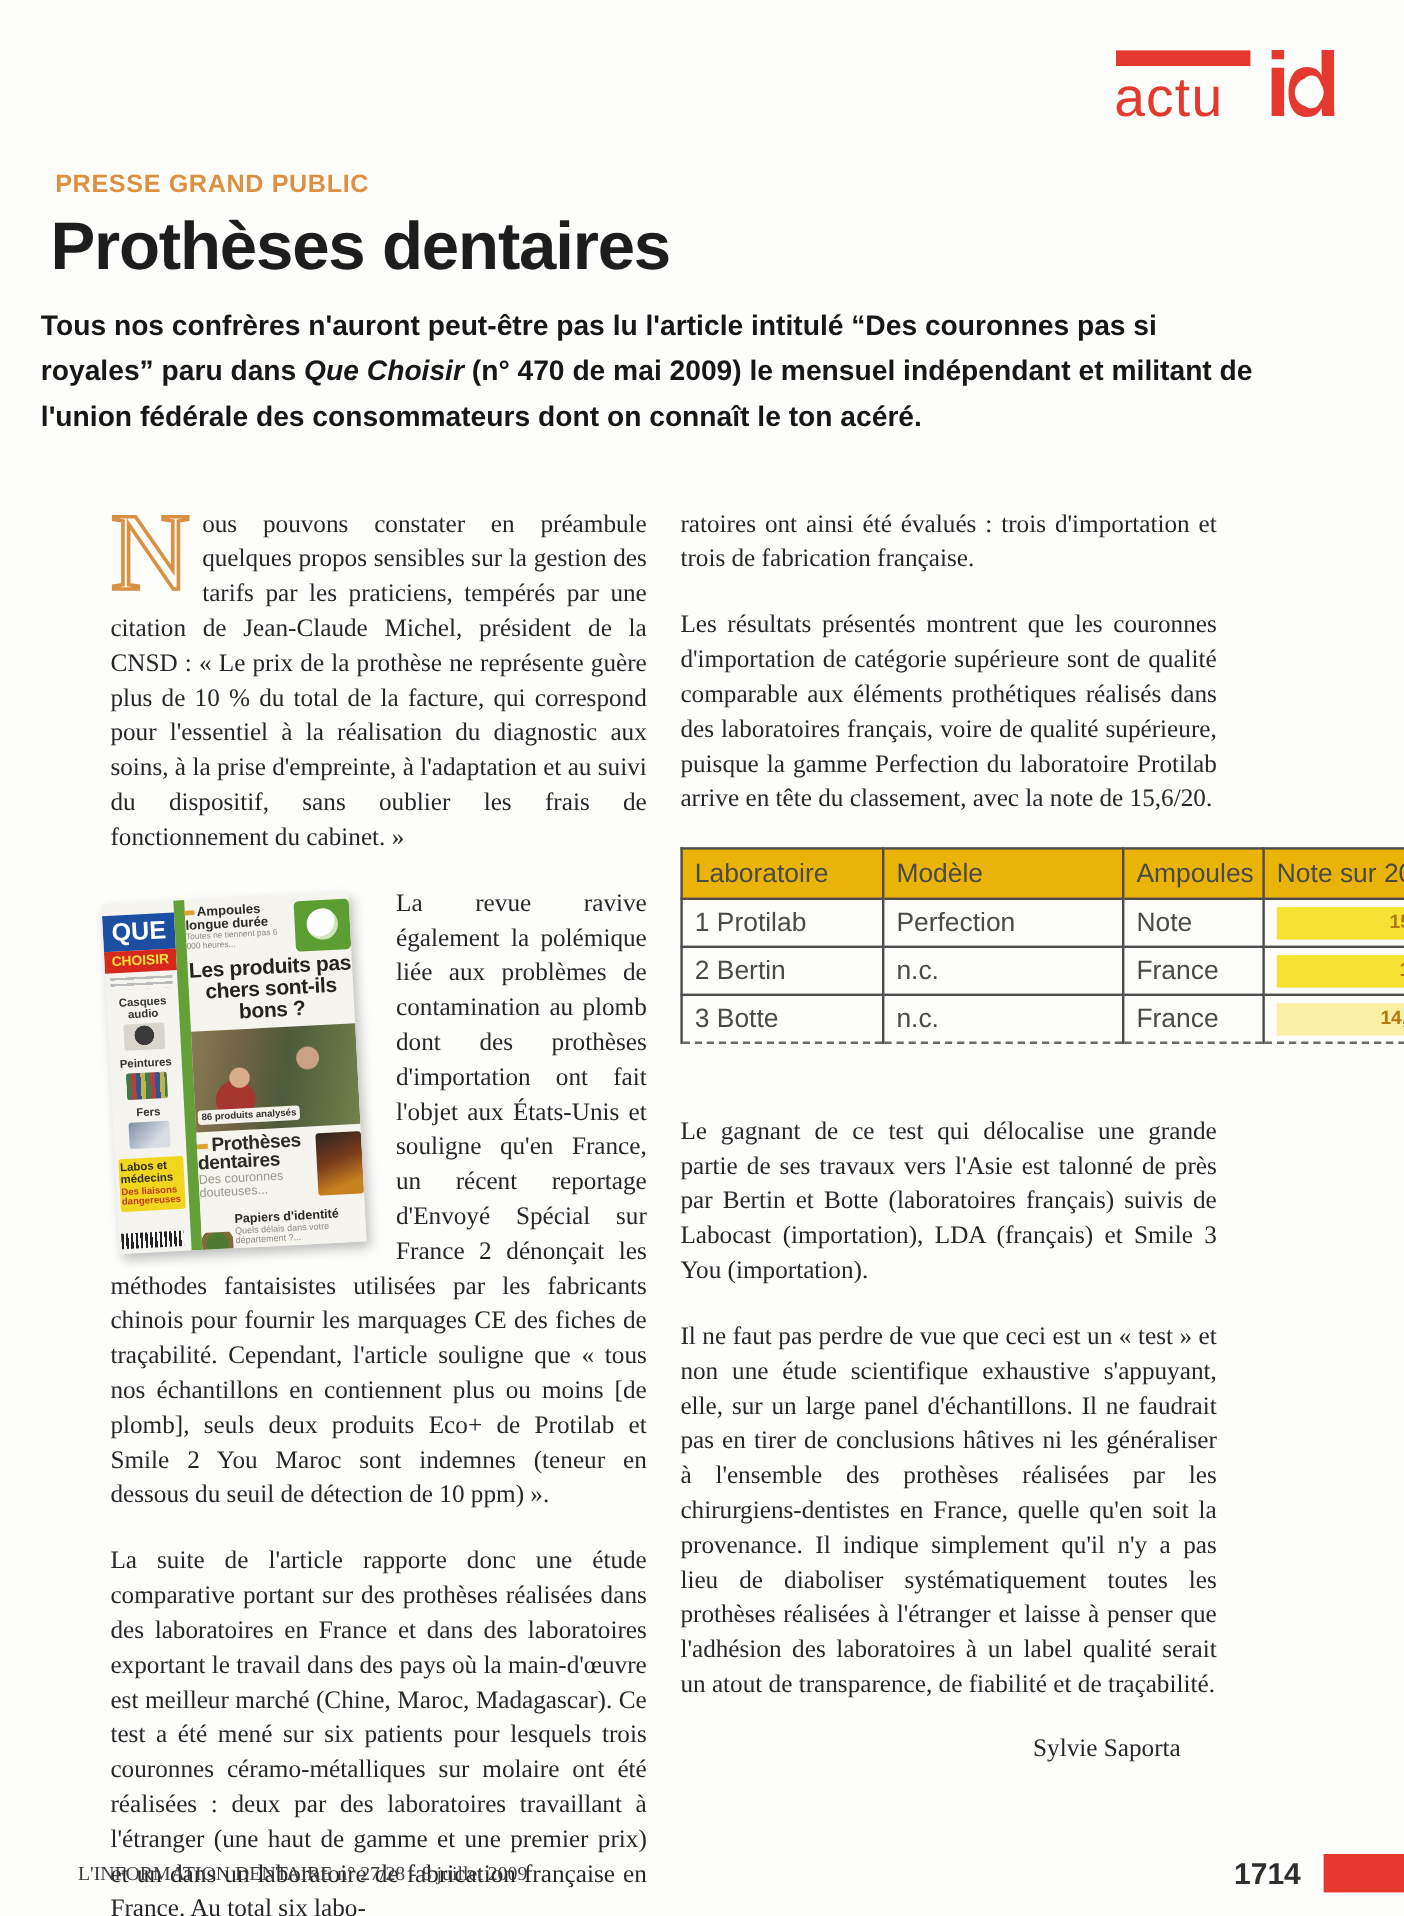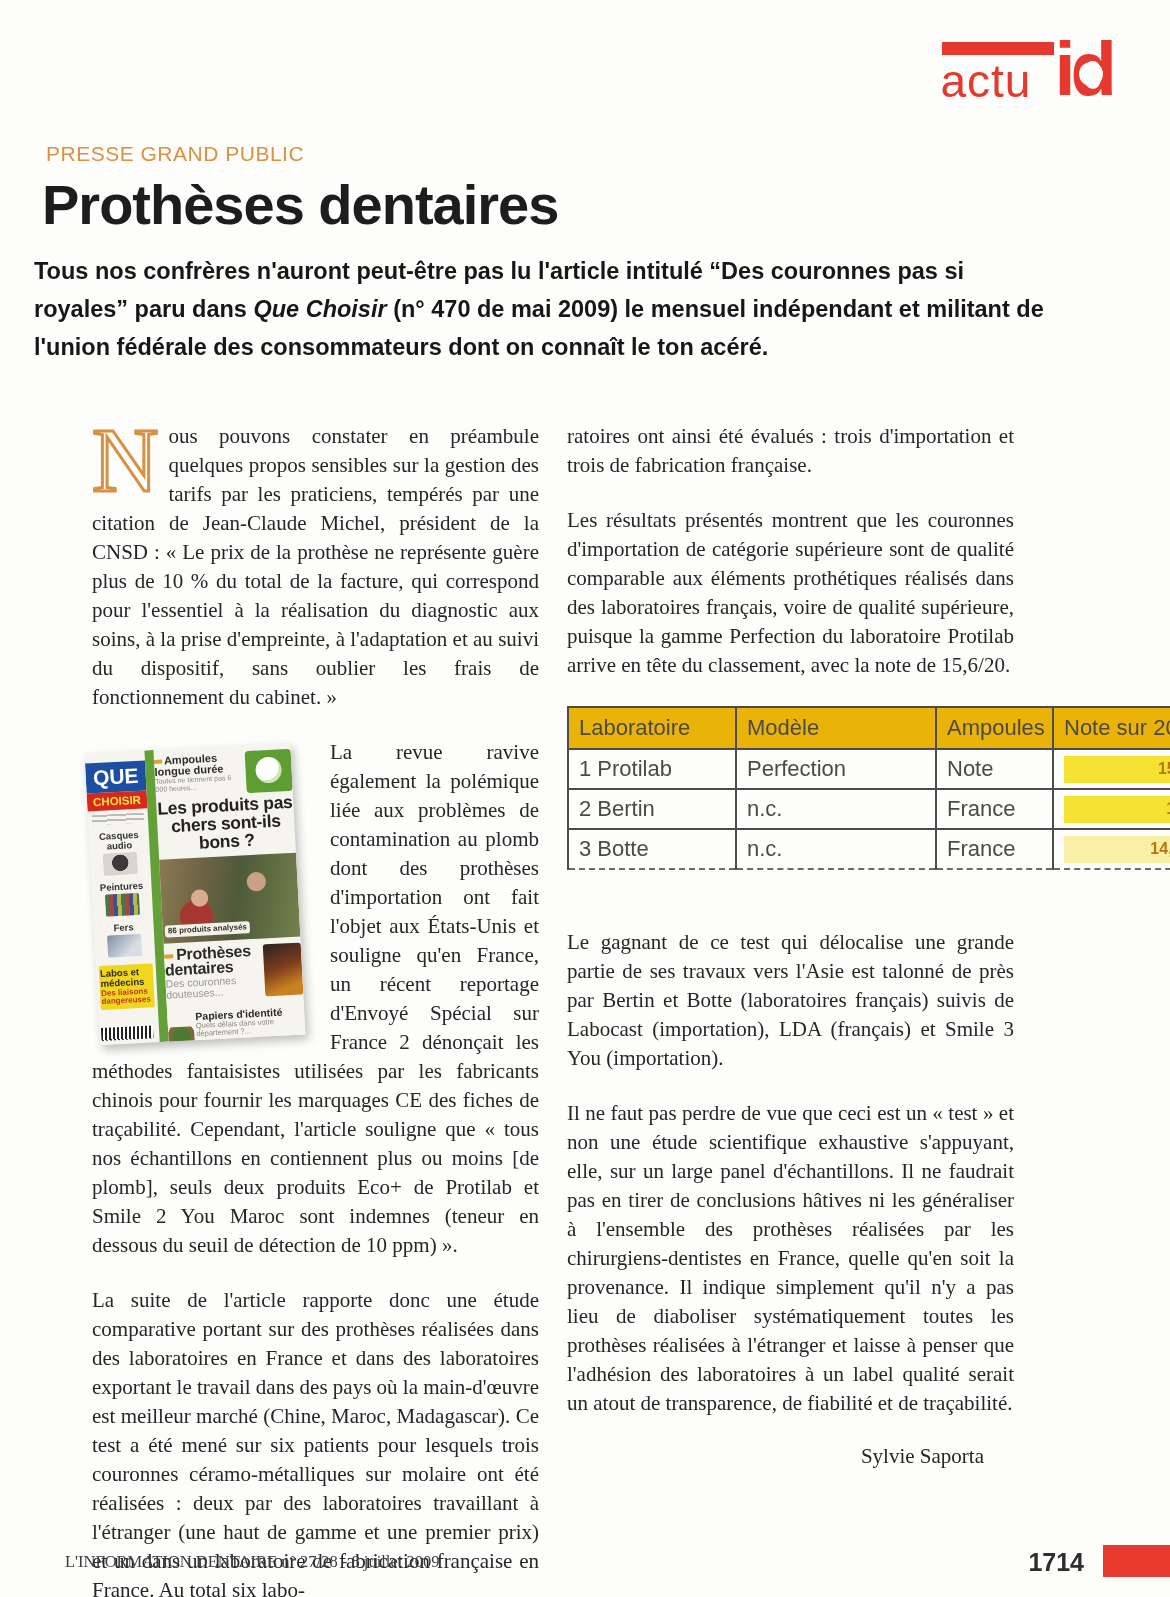--- a/index.html
+++ b/index.html
@@ -6,29 +6,29 @@
   html,body { background:#ffffff; }
   .page {
     position:relative;
     width:1170px; height:1597px;
     background:#fdfdfc;
     overflow:hidden;
     font-family:"Liberation Serif", serif;
   }
 
   
-  .logo { position:absolute; top:42px; right:58px; display:flex; align-items:flex-start; }
+  .logo { position:absolute; top:42px; right:58px; display:flex; align-items:flex-end; gap:12px; }
   .logo-left { display:flex; flex-direction:column; align-items:flex-start; }
   .logo-bar { width:112px; height:13px; background:#e5382e; margin-bottom:8px; margin-left:2px; }
   .logo-actu { font-family:"Liberation Sans", sans-serif; font-size:46px; line-height:0.8; color:#e5382e; letter-spacing:1px; }
   .logo-id { position:relative; font-family:"Liberation Sans", sans-serif; font-weight:bold; font-size:76px; line-height:0.72; color:#e5382e; letter-spacing:-5px; }
   .logo-id-hole { position:absolute; width:24px; height:24px; border-radius:50%; background:#fdfdfc; right:9px; bottom:11px; }
 
   
-  .kicker { position:absolute; left:46px; top:142px; font-family:"Liberation Sans", sans-serif; font-weight:normal; font-size:21px; letter-spacing:.5px; color:#dd9140; }
+  .kicker { position:absolute; left:46px; top:142px; font-family:"Liberation Sans", sans-serif; font-weight:bold; font-size:21px; letter-spacing:.5px; color:#dd9140; }
   .headline { position:absolute; left:42px; top:172px; font-family:"Liberation Sans", sans-serif; font-weight:bold; font-size:56px; letter-spacing:-1px; color:#1d1d1d; }
   .intro { position:absolute; left:34px; top:252px; width:1030px; font-family:"Liberation Sans", sans-serif; font-weight:bold; font-size:23.5px; line-height:38px; color:#171717; }
   .intro i { font-weight:bold; }
 
   
   .columns { position:absolute; left:92px; top:422px; width:922px; display:flex; gap:28px; }
   .col { width:447px; }
   .col p { font-size:21px; line-height:29px; color:#262626; text-align:justify; margin-bottom:26px; }
   .dropcap {
     float:left;

